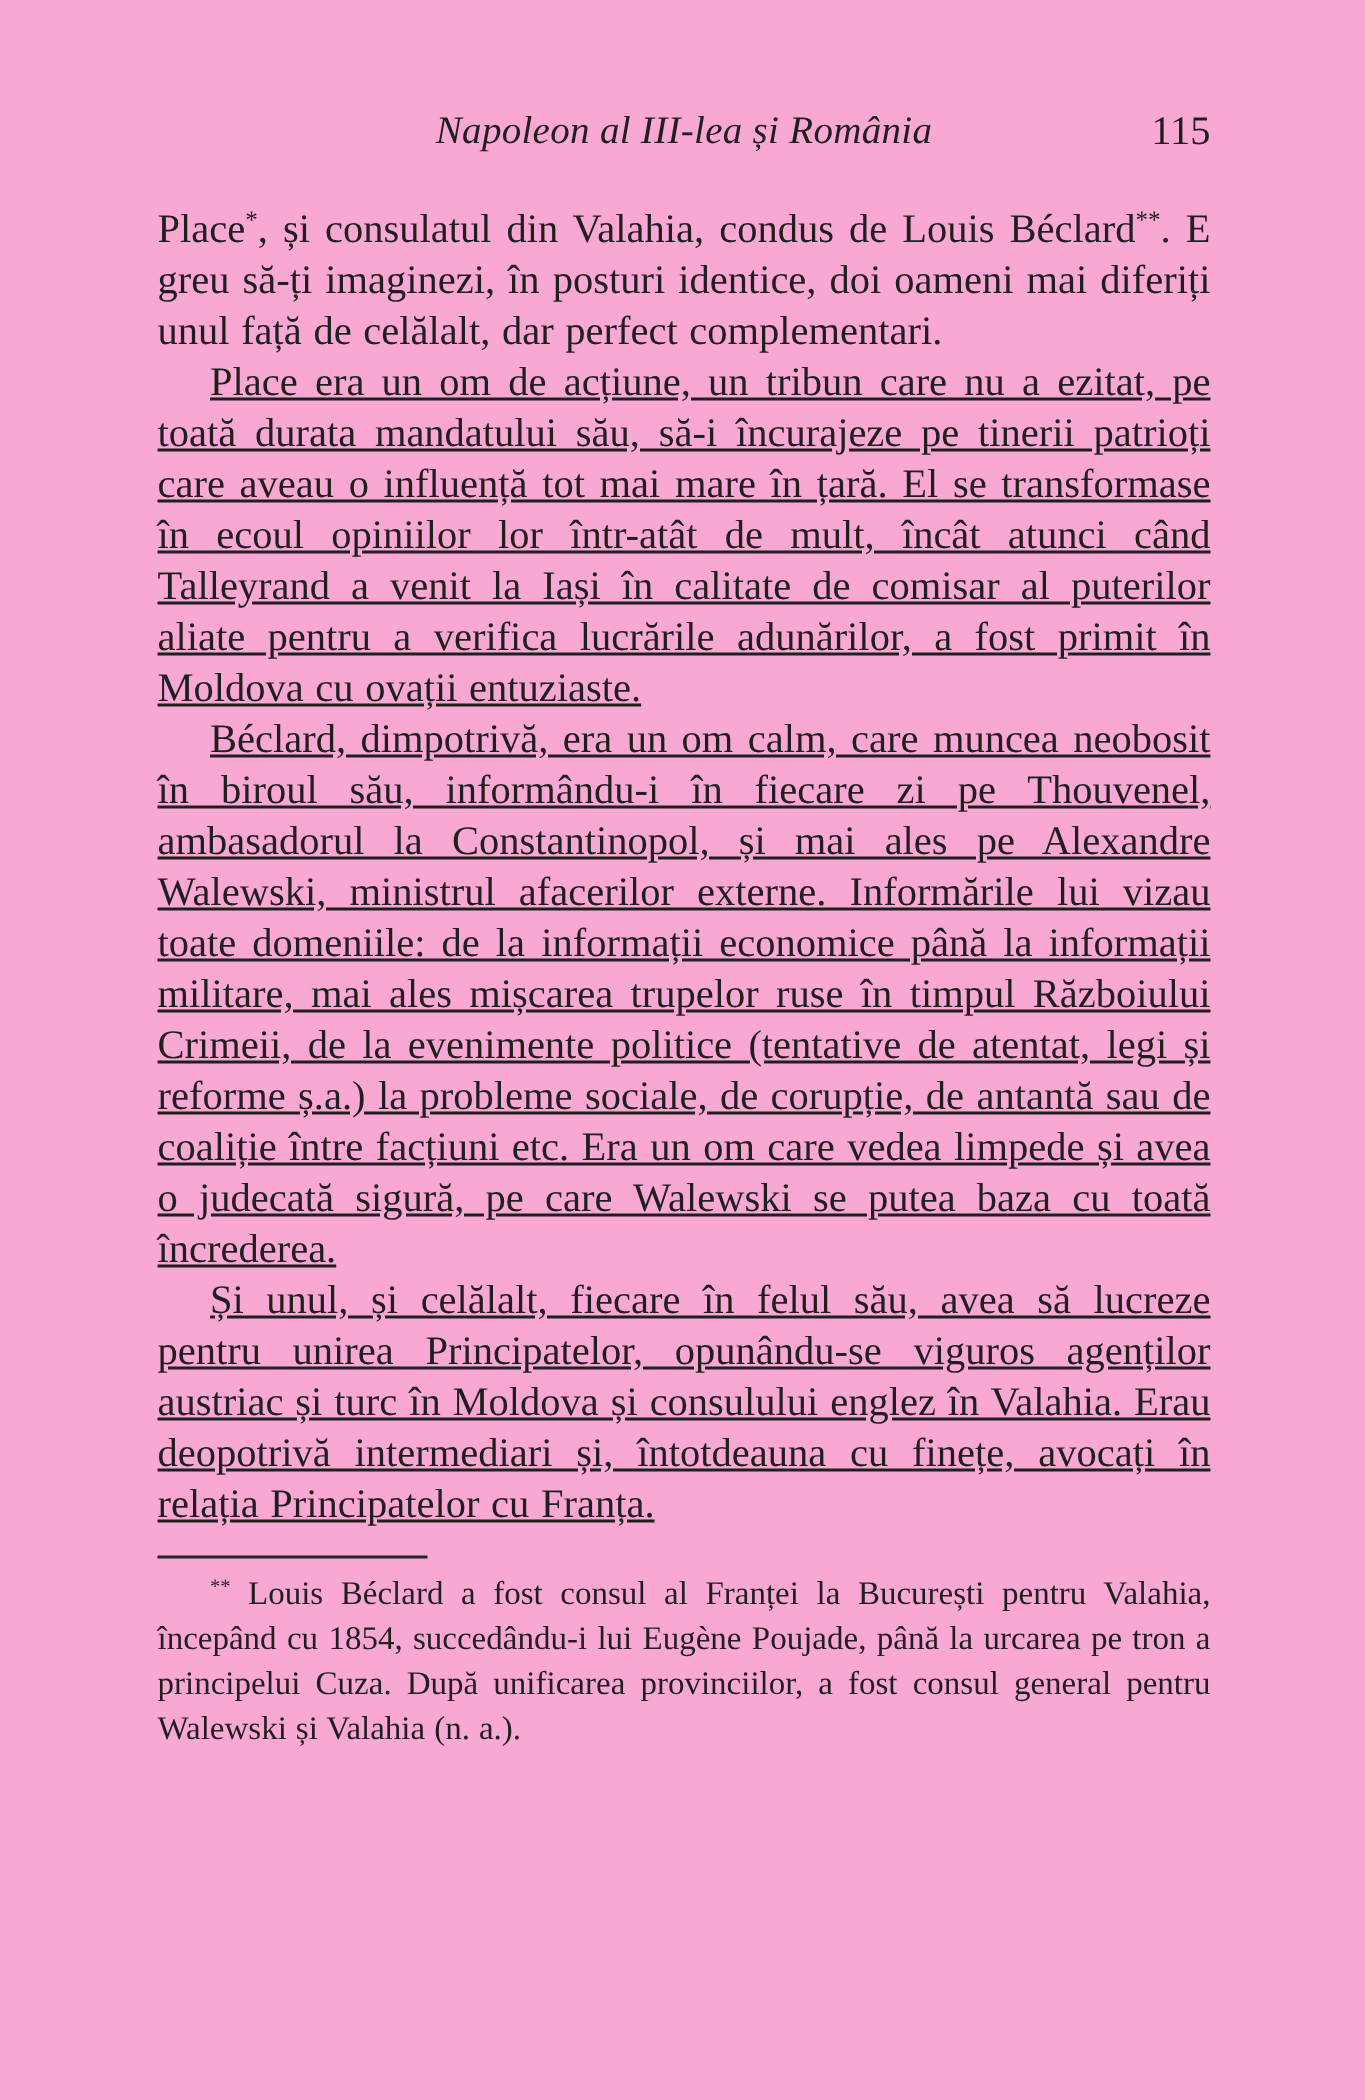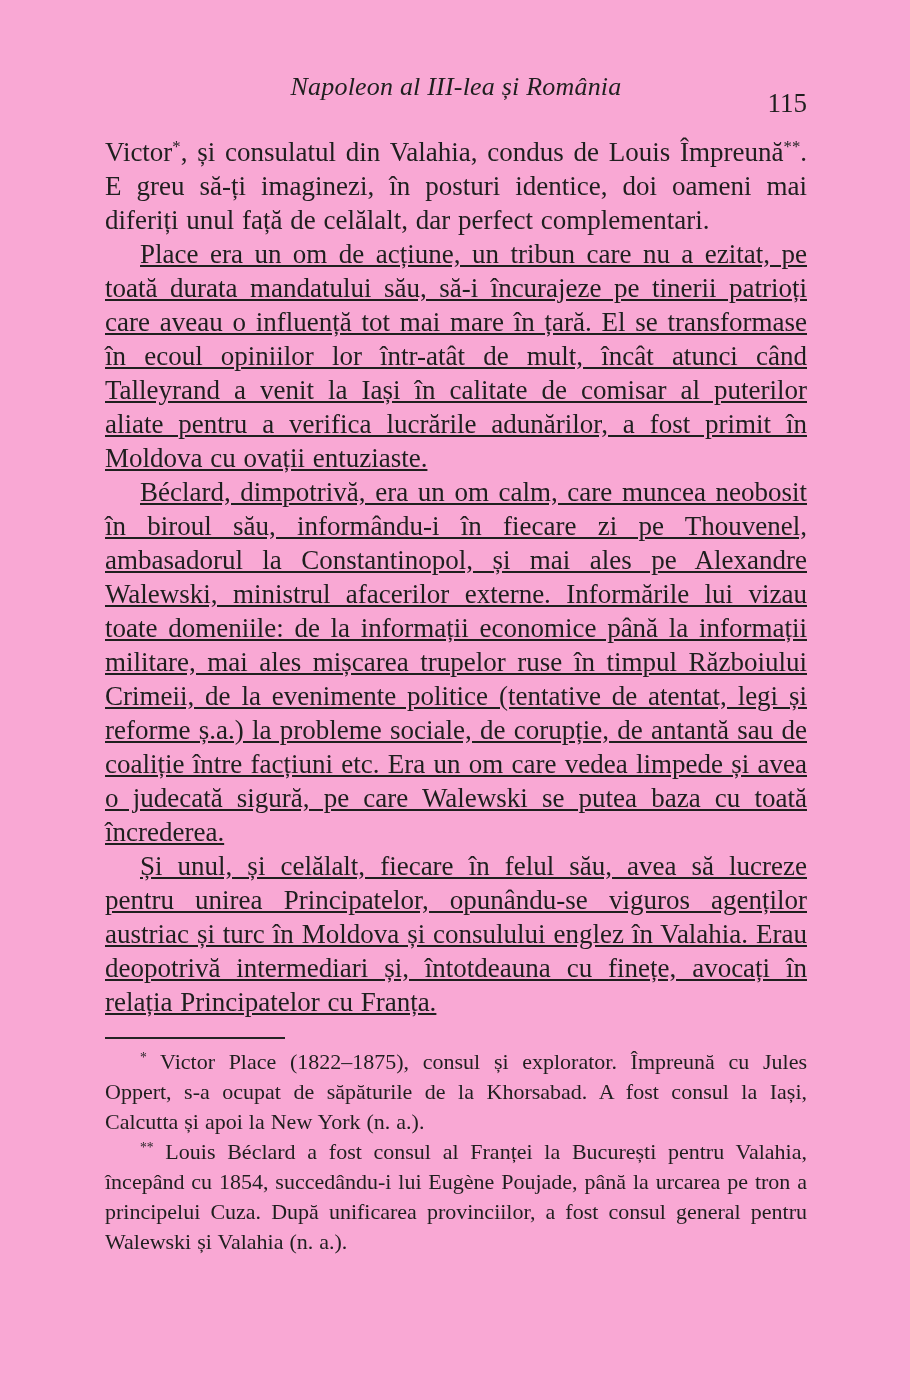--- a/index.html
+++ b/index.html
@@ -34,21 +34,21 @@
     right: 0;
     text-align: center;
     font-style: italic;
     font-size: 26px;
     line-height: 34px;
     letter-spacing: 0.2px;
   }
   .page-number {
     position: absolute;
     right: 0;
-    top: 16px;
+    top: 0;
     font-size: 27px;
     line-height: 34px;
     font-style: normal;
   }
   .body-text {
     margin-top: 31px;
   }
   .body-text p {
     margin: 0;
     font-size: 27px;
@@ -90,30 +90,29 @@
 
 <div class="page">
   <div class="text-block">
 
     <div class="running-header">
       <div class="running-title">Napoleon al III-lea și România</div>
       <div class="page-number">115</div>
     </div>
 
     <div class="body-text">
-      <p><span>Victor</span><sup class="fn-marker">*</sup><span>, și consulatul din Valahia, condus de Louis Împreună</span><sup class="fn-marker">**</sup><span>. E greu să-ți imaginezi, în posturi identice, doi oameni mai diferiți unul față de celălalt, dar perfect complementari.</span></p>
+      <p><span>Place</span><sup class="fn-marker">*</sup><span>, și consulatul din Valahia, condus de Louis Béclard</span><sup class="fn-marker">**</sup><span>. E greu să-ți imaginezi, în posturi identice, doi oameni mai diferiți unul față de celălalt, dar perfect complementari.</span></p>
 
       <p class="indent">Place era un om de acțiune, un tribun care nu a ezitat, pe toată durata mandatului său, să-i încurajeze pe tinerii patrioți care aveau o influență tot mai mare în țară. El se transformase în ecoul opiniilor lor într-atât de mult, încât atunci când Talleyrand a venit la Iași în calitate de comisar al puterilor aliate pentru a verifica lucrările adunărilor, a fost primit în Moldova cu ovații entuziaste.</p>
 
       <p class="indent">Béclard, dimpotrivă, era un om calm, care muncea neobosit în biroul său, informându-i în fiecare zi pe Thouvenel, ambasadorul la Constantinopol, și mai ales pe Alexandre Walewski, ministrul afacerilor externe. Informările lui vizau toate domeniile: de la informații economice până la informații militare, mai ales mișcarea trupelor ruse în timpul Războiului Crimeii, de la evenimente politice (tentative de atentat, legi și reforme ș.a.) la probleme sociale, de corupție, de antantă sau de coaliție între facțiuni etc. Era un om care vedea limpede și avea o judecată sigură, pe care Walewski se putea baza cu toată încrederea.</p>
 
       <p class="indent">Și unul, și celălalt, fiecare în felul său, avea să lucreze pentru unirea Principatelor, opunându-se viguros agenților austriac și turc în Moldova și consulului englez în Valahia. Erau deopotrivă intermediari și, întotdeauna cu finețe, avocați în relația Principatelor cu Franța.</p>
     </div>
 
     <div class="footnote-rule"></div>
 
     <div class="footnotes">
-      <p><sup class="fn-marker">*</sup><span> Victor Place (1822–1875), consul și explorator. Împreună cu Jules Oppert, s-a ocupat de săpăturile de la Khorsabad. A fost consul la Iași, Calcutta și apoi la New York (n. a.).</span></p>
       <p><sup class="fn-marker">**</sup><span> Louis Béclard a fost consul al Franței la București pentru Valahia, începând cu 1854, succedându-i lui Eugène Poujade, până la urcarea pe tron a principelui Cuza. După unificarea provinciilor, a fost consul general pentru Walewski și Valahia (n. a.).</span></p>
     </div>
 
   </div>
 </div>
 
 </body></html>

